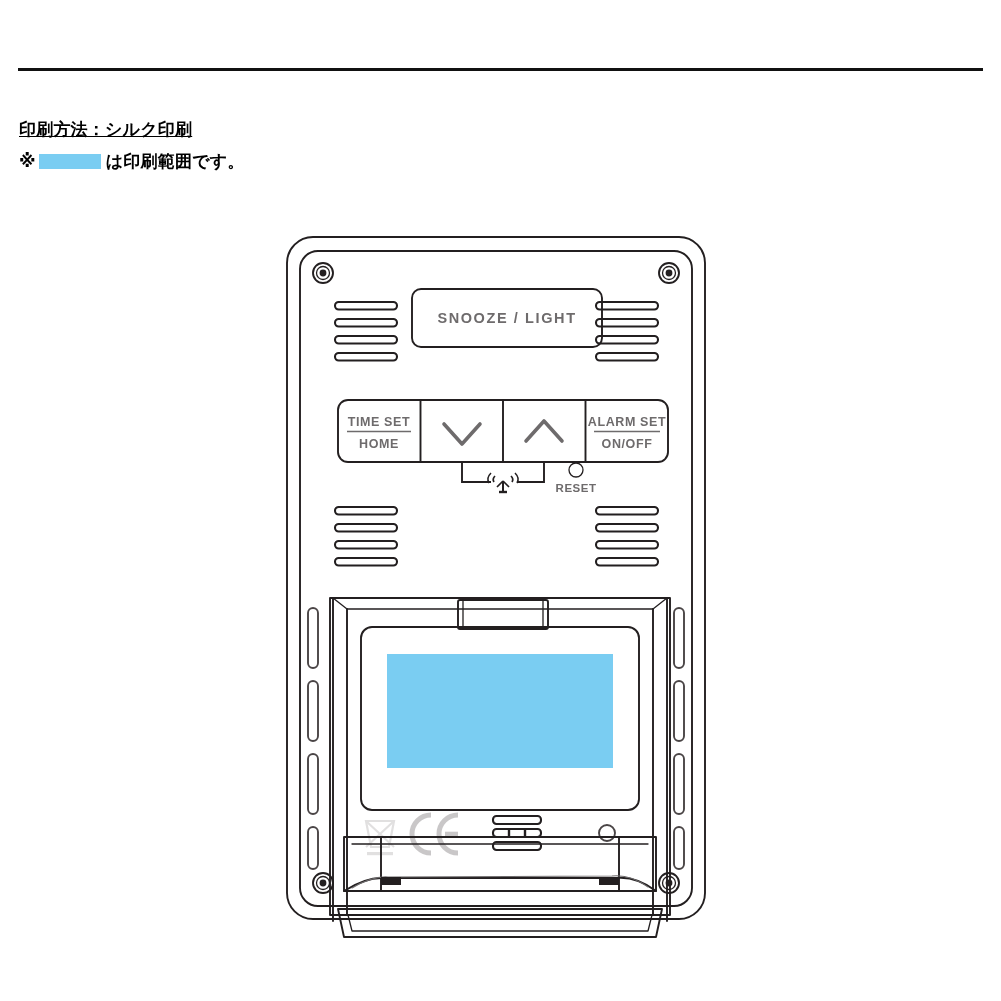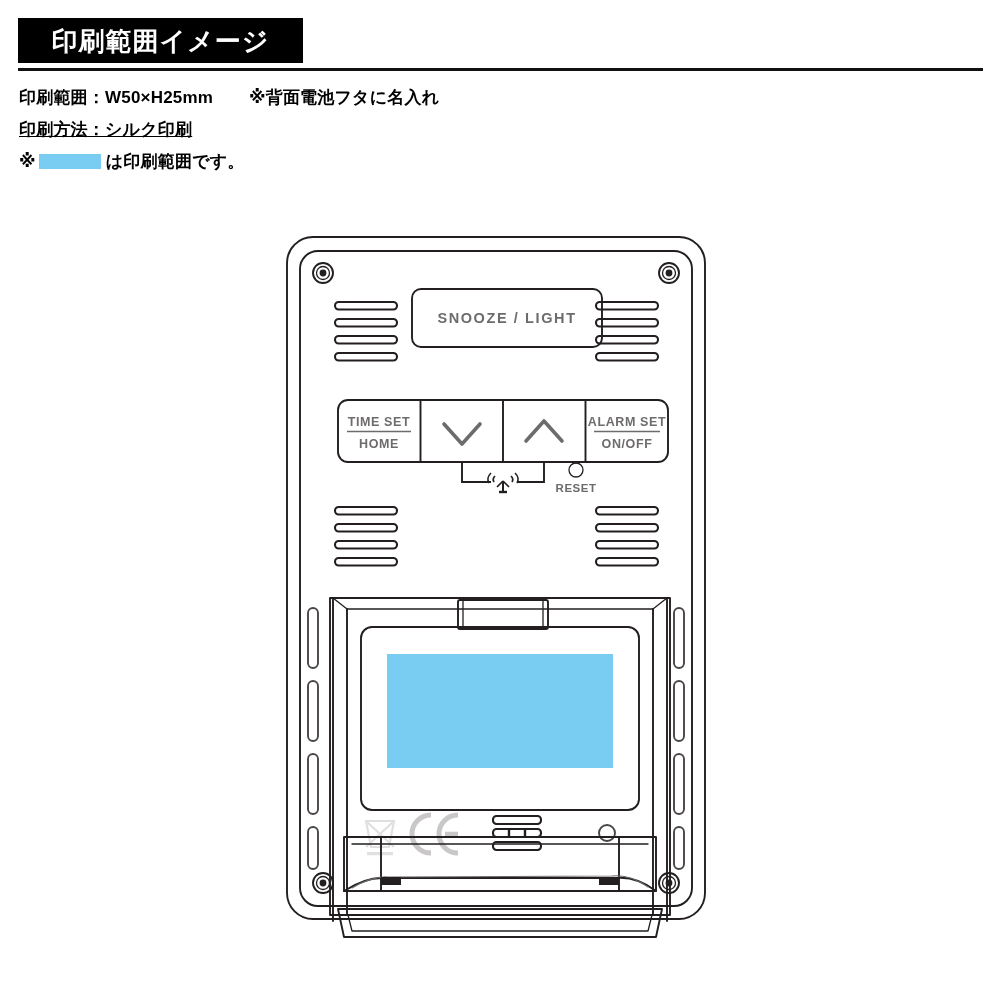--- a/index.html
+++ b/index.html
@@ -41,28 +41,22 @@
 
   
   #device{position:absolute;left:255px;top:215px;width:495px;height:740px;}
   #device svg{display:block;width:495px;height:740px;}
 </style>
 </head>
 <body>
 
 <div id="page">
 
-  <div class="hdr-bar">印刷範囲イメージ</div>
   <div class="hdr-rule"></div>
 
-  <div class="spec spec-1">
-    <span>印刷範囲：W50×H25mm</span>
-    <span class="spec-gap"></span>
-    <span>※背面電池フタに名入れ</span>
-  </div>
 
   <div class="spec spec-2">印刷方法：シルク印刷</div>
 
   <div class="spec spec-3">
     <span>※</span>
     <span class="swatch" style="background: rgb(122, 205, 242);"></span>
     <span>は印刷範囲です。</span>
   </div>
 
   <div id="device">

